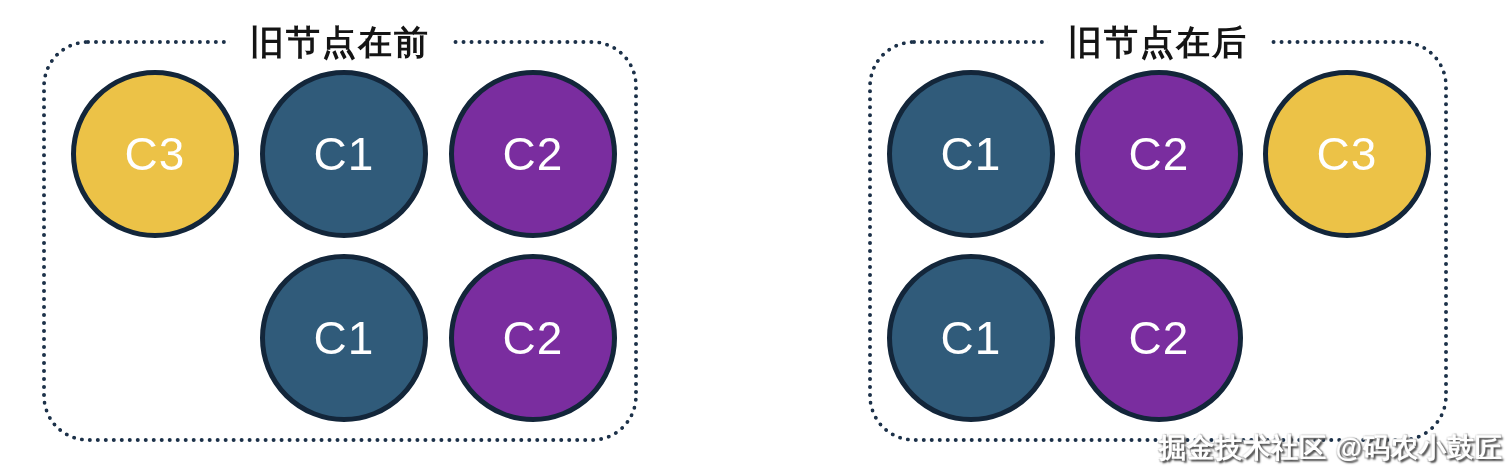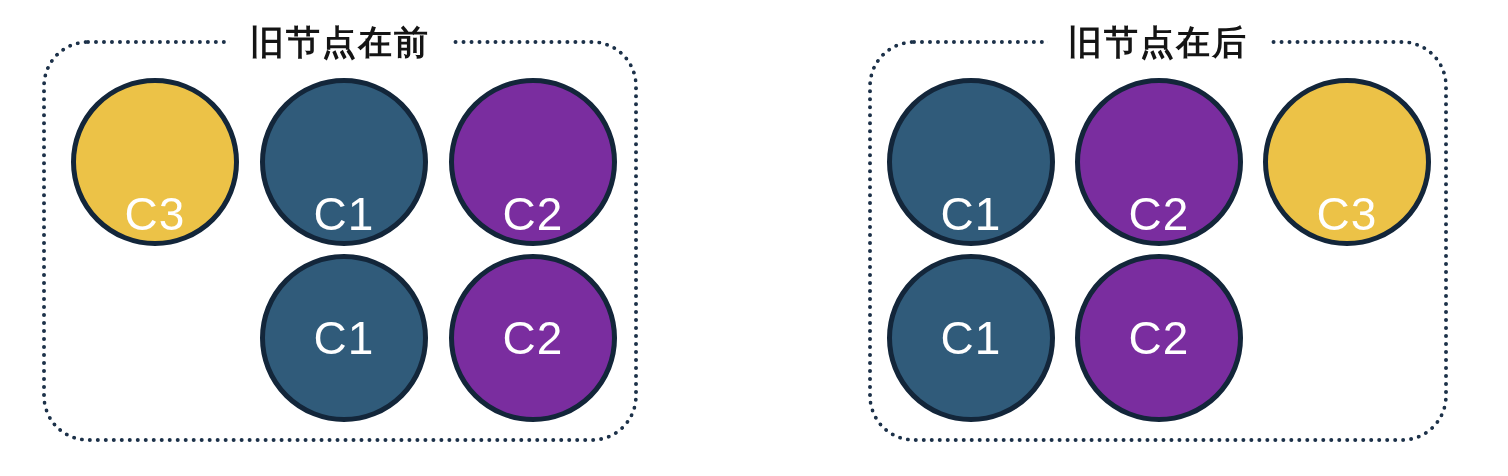--- a/index.html
+++ b/index.html
@@ -45,21 +45,21 @@
     display: flex;
     align-items: center;
     justify-content: center;
   }
   .circle span {
     color: #ffffff;
     font-size: 46px;
     font-weight: 400;
     letter-spacing: 1px;
   }
-  .r0 { top: 34px; align-items: flex-end; }
+  .r0 { top: 26px; }
   .r1 { top: 210px; }
   .panel-left  .c0 { left: 25px; }
   .panel-left  .c1 { left: 214px; }
   .panel-left  .c2 { left: 403px; }
   .panel-right .c0 { left: 15px; }
   .panel-right .c1 { left: 203px; }
   .panel-right .c2 { left: 391px; }
   .watermark {
     position: absolute;
     right: 5px;
@@ -109,14 +109,15 @@
       <span>C3</span>
     </div>
     <div class="circle r1 c0" style="background: rgb(48, 91, 122);">
       <span>C1</span>
     </div>
     <div class="circle r1 c1" style="background: rgb(122, 45, 159);">
       <span>C2</span>
     </div>
   </div>
 
+  <div class="watermark">掘金技术社区 @码农小鼓匠</div>
 
 </div>
 
 </body></html>

